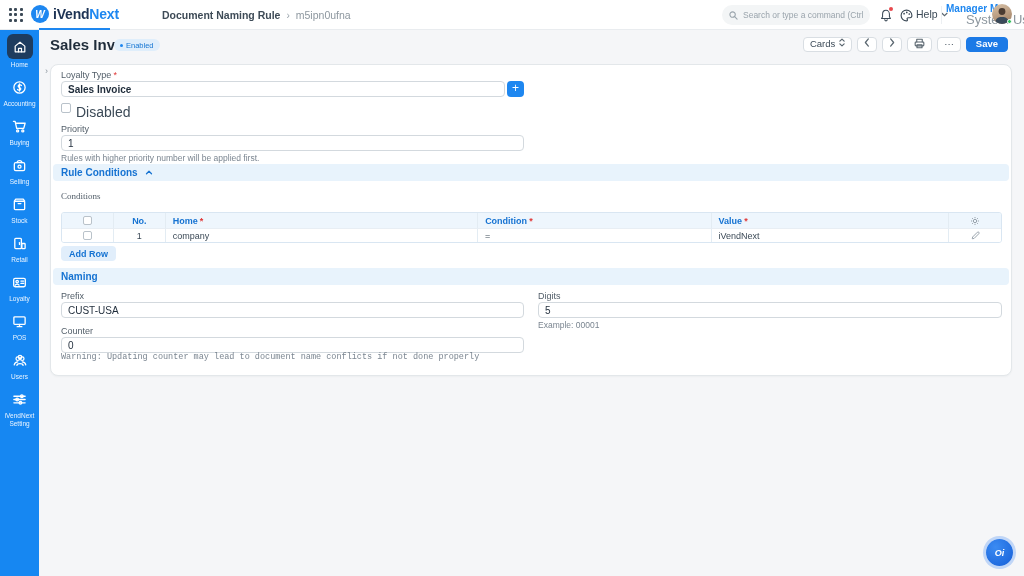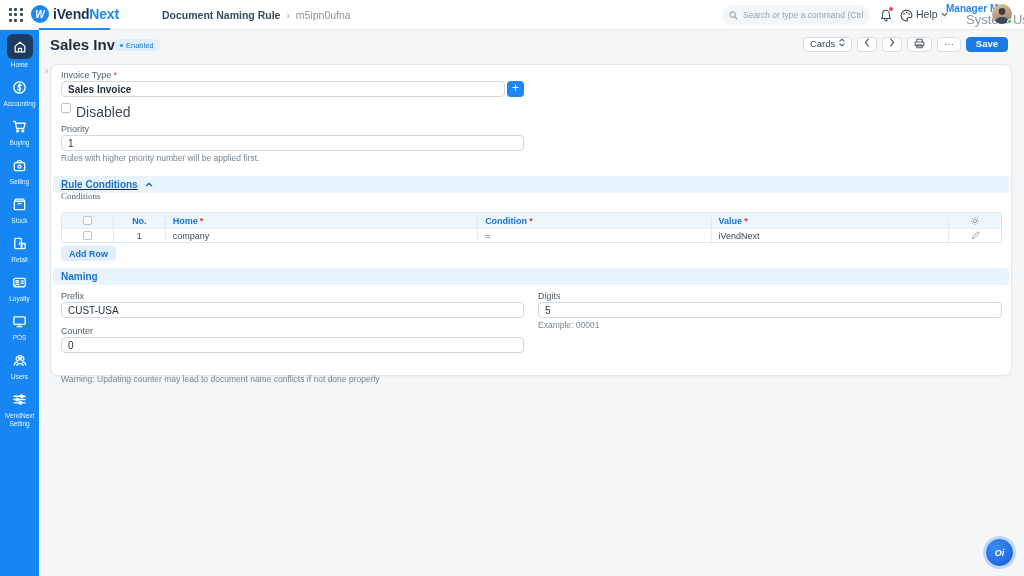--- a/index.html
+++ b/index.html
@@ -300,32 +300,32 @@
   </div>
   <div class="tb-btn">
     <span>···</span>
   </div>
   <div class="tb-btn tb-save">Save</div>
 </div>
 
 <div class="card"></div>
 <span class="collapse-chevron">›</span>
 
-<label class="fld-label" style="left:61px; top:70px;"><span>Invoice Type</span><span class="req">*</span></label>
+<label class="fld-label" style="left:61px; top:70px;"><span>Loyalty Type</span><span class="req">*</span></label>
 <input class="fld-input bold" style="left: 61px; top: 81px; width: 444px;" value="Sales Invoice">
 <div class="plus-btn">+</div>
 
 <input type="checkbox" class="checkbox" style="left: 61px; top: 103px;">
 <label class="cb-label" style="left:76px; top:104px;">Disabled</label>
 
 <label class="fld-label" style="left:61px; top:124px;">Priority</label>
 <input class="fld-input" style="left: 61px; top: 135px; width: 463px;" value="1">
 <div class="helper" style="left:61px; top:153px;">Rules with higher priority number will be applied first.</div>
 
-<div class="section-bar" style="top:176px;text-decoration:underline;">
+<div class="section-bar" style="top:164px;">
   <span class="section-title">Rule Conditions</span>
   <svg width="8" height="5" viewBox="0 0 8 6">
       <polyline points="1,4.5 4,1.5 7,4.5"></polyline>
     </svg>
 </div>
 <label class="fld-label" style="left:61px; top:191px;font-family:Liberation Serif, serif;">Conditions</label>
 
 <div class="cond-table">
   <div class="t-row t-head">
     <div class="t-cell c0">
@@ -374,15 +374,15 @@
 
 <label class="fld-label" style="left:61px; top:291px;">Prefix</label>
 <input class="fld-input" style="left: 61px; top: 302px; width: 463px;" value="CUST-USA">
 
 <label class="fld-label" style="left:538px; top:291px;">Digits</label>
 <input class="fld-input" style="left: 538px; top: 302px; width: 464px;" value="5">
 <div class="helper" style="left:538px; top:320px;">Example: 00001</div>
 
 <label class="fld-label" style="left:61px; top:326px;">Counter</label>
 <input class="fld-input" style="left: 61px; top: 337px; width: 463px;" value="0">
-<div class="helper" style="left:61px; top:374px;">Warning: Updating counter may lead to document name conflicts if not done properly</div>
+<div class="helper" style="left:61px; top:352px;font-family:Liberation Mono, monospace;">Warning: Updating counter may lead to document name conflicts if not done properly</div>
 
 <div class="ai-btn">Oi</div>
 
 </body></html>

